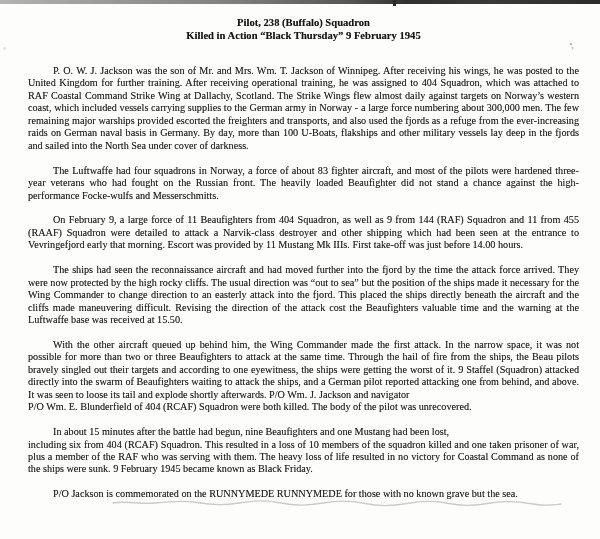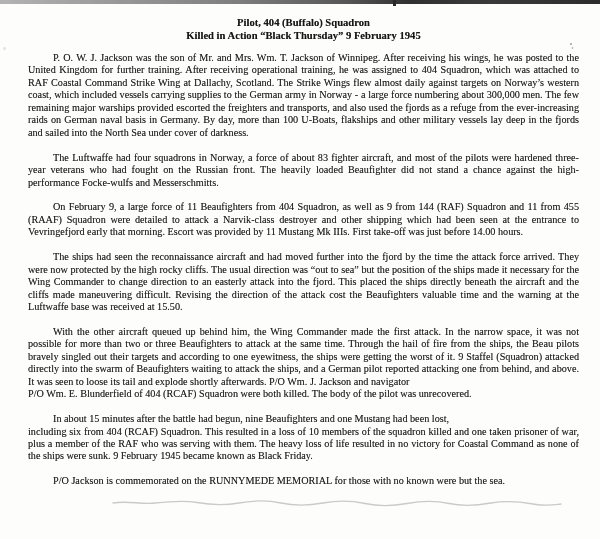--- a/index.html
+++ b/index.html
@@ -42,21 +42,21 @@
     color: #161616;
   }
   .body-text p {
     margin: 12.45px 0 0 0;
     font-size: 10.2px;
     line-height: 12.45px;
     text-align: justify;
     text-indent: 25px;
   }
   .body-text p.first {
-    margin-top: 10px;
+    margin-top: 23px;
   }
   .scan-bottom-line {
     position: absolute;
     left: 105px;
     top: 497px;
     opacity: 0.75;
   }
   .scan-smudge {
     position: absolute;
     left: 568px;
@@ -83,32 +83,32 @@
 
 <div class="page">
 
   <div class="scan-top-edge"></div>
   <div class="scan-smudge"></div>
   <div class="scan-speck"></div>
 
   <div class="content">
 
     <div class="title-block">
-      <div>Pilot, 404 (Buffalo) Squadron</div>
+      <div>Pilot, 238 (Buffalo) Squadron</div>
       <div>Killed in Action “Black Thursday” 9 February 1945</div>
     </div>
 
     <div class="body-text">
       <p class="first">P. O. W. J. Jackson was the son of Mr. and Mrs. Wm. T. Jackson of Winnipeg.  After receiving his wings, he was posted to the United Kingdom for further training.  After receiving operational training, he was assigned to 404 Squadron, which was attached to RAF Coastal Command Strike Wing at Dallachy, Scotland.  The Strike Wings flew almost daily against targets on Norway’s western coast, which included vessels carrying supplies to the German army in Norway - a large force numbering about 300,000 men. The few remaining major warships provided escorted the freighters and transports, and also used the fjords as a refuge from the ever-increasing raids on German naval basis in Germany.  By day, more than 100 U-Boats, flakships and other military vessels lay deep in the fjords and sailed into the North Sea under cover of darkness.</p>
       <p>The Luftwaffe had four squadrons in Norway, a force of about 83 fighter aircraft, and most of the pilots were hardened three-year veterans who had fought on the Russian front.  The heavily loaded Beaufighter did not stand a chance against the high-performance Focke-wulfs and Messerschmitts.</p>
       <p>On February 9, a large force of 11 Beaufighters from 404 Squadron, as well as 9 from 144 (RAF) Squadron and 11 from 455 (RAAF) Squadron were detailed to attack a Narvik-class destroyer and other shipping which had been seen at the entrance to Vevringefjord early that morning. Escort was provided by 11 Mustang Mk IIIs.  First take-off was just before 14.00 hours.</p>
       <p>The ships had seen the reconnaissance aircraft and had moved further into the fjord by the time the attack force arrived. They were now protected by the high rocky cliffs.  The usual direction was “out to sea” but the position of the ships made it necessary for the Wing Commander to change direction to an easterly attack into the fjord.  This placed the ships directly beneath the aircraft and the cliffs made maneuvering difficult.  Revising the direction of the attack cost the Beaufighters valuable time and the warning at the Luftwaffe base was received at 15.50.</p>
       <p><span>With the other aircraft queued up behind him, the Wing Commander made the first attack.  In the narrow space, it was not possible for more than two or three Beaufighters to attack at the same time.  Through the hail of fire from the ships, the Beau pilots bravely singled out their targets and according to one eyewitness, the ships were getting the worst of it.  9 Staffel (Squadron) attacked directly into the swarm of Beaufighters waiting to attack the ships, and a German pilot reported attacking one from behind, and above.  It was seen to loose its tail and explode shortly afterwards.  P/O Wm. J. Jackson and navigator</span><br><span>P/O Wm. E. Blunderfield of 404 (RCAF) Squadron were both killed.  The body of the pilot was unrecovered.</span></p>
       <p><span>In about 15 minutes after the battle had begun, nine Beaufighters and one Mustang had been lost,</span><br><span>including six from 404 (RCAF) Squadron.  This resulted in a loss of 10 members of the squadron killed and one taken prisoner of war, plus a member of the RAF who was serving with them. The heavy loss of life resulted in no victory for Coastal Command as none of the ships were sunk.  9 February 1945 became known as Black Friday.</span></p>
-      <p>P/O Jackson is commemorated on the RUNNYMEDE MEMORIAL for those with no known were but the sea.</p>
+      <p>P/O Jackson is commemorated on the RUNNYMEDE RUNNYMEDE for those with no known grave but the sea.</p>
     </div>
 
   </div>
 
   <svg class="scan-bottom-line" width="495" height="10" viewBox="0 0 495 10">
     <path d="M8 6 c 14 -2.5, 28 1.5, 42 0 s 28 -3, 42 -0.5 s 28 3, 42 0.5 s 28 -3, 42 0 s 28 2.5, 42 0 s 28 -2.5, 42 0.5 s 28 2.5, 42 0 s 28 -3, 42 0 s 28 2, 42 -0.5 s 28 -1.5, 42 1 s 20 1, 28 0" fill="none" stroke="#b9b9b9" stroke-width="1.3" stroke-linecap="round"></path>
   </svg>
 
 </div>
 

